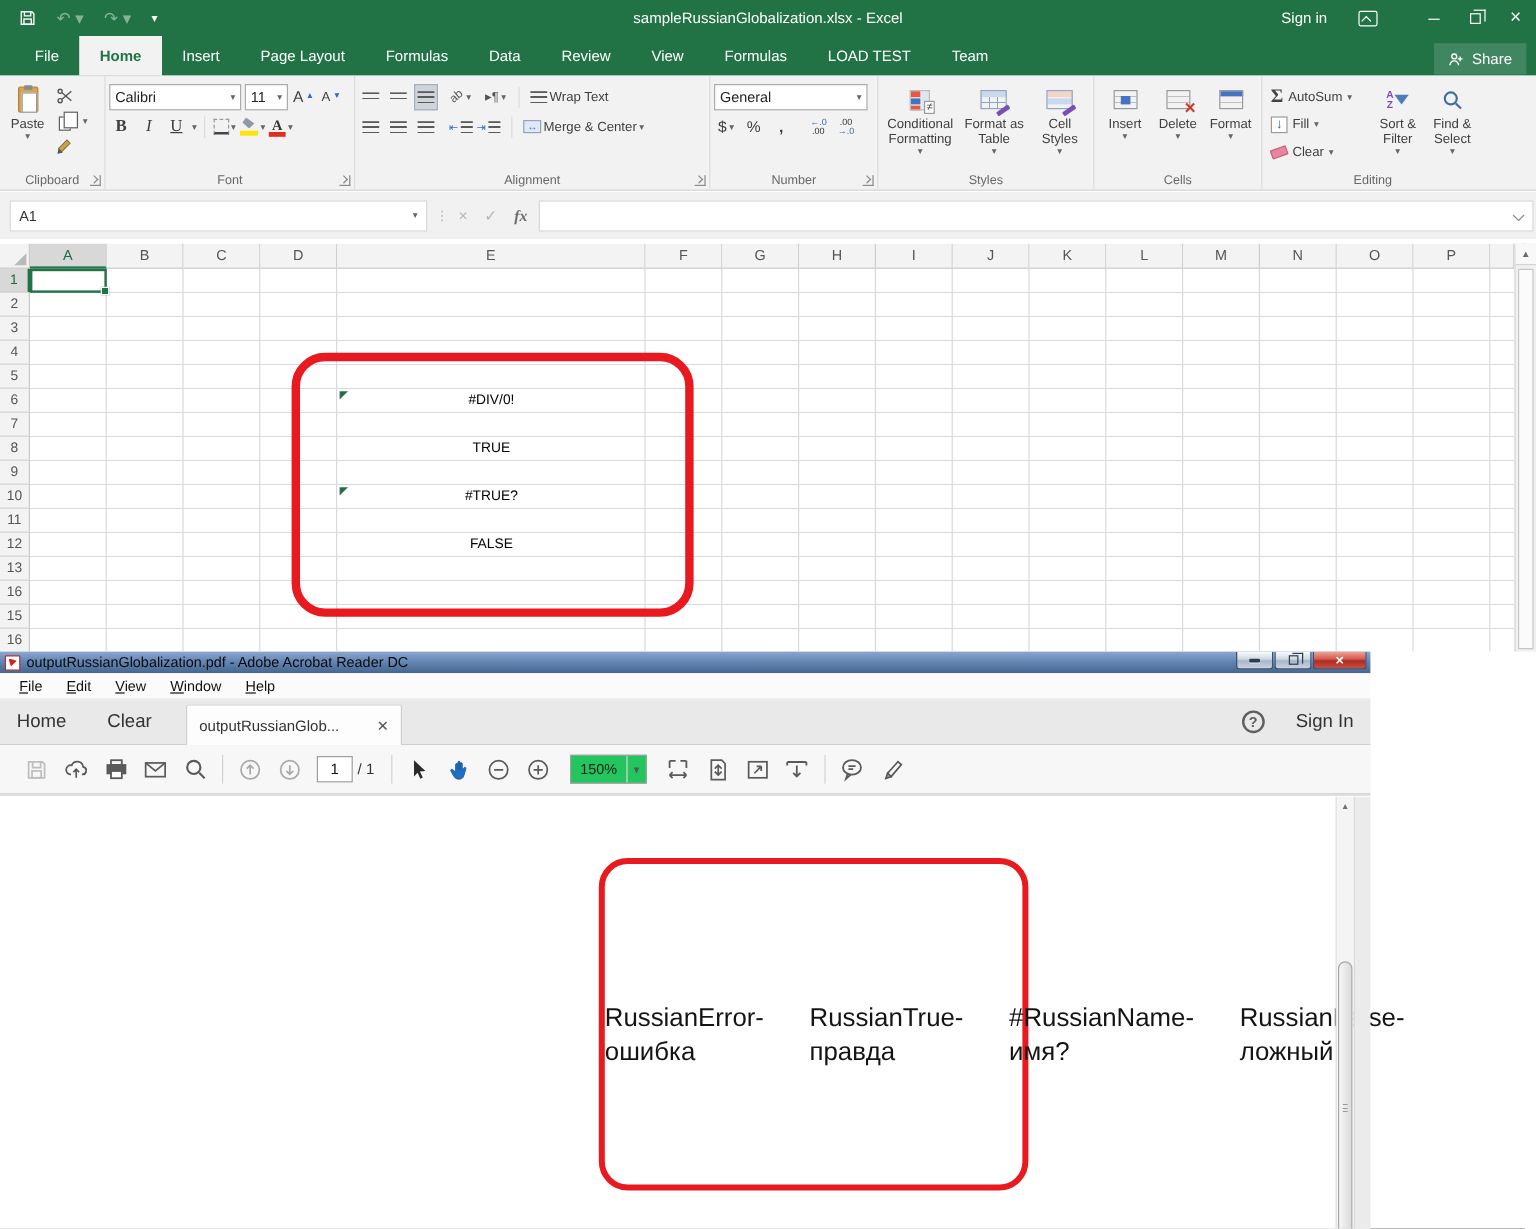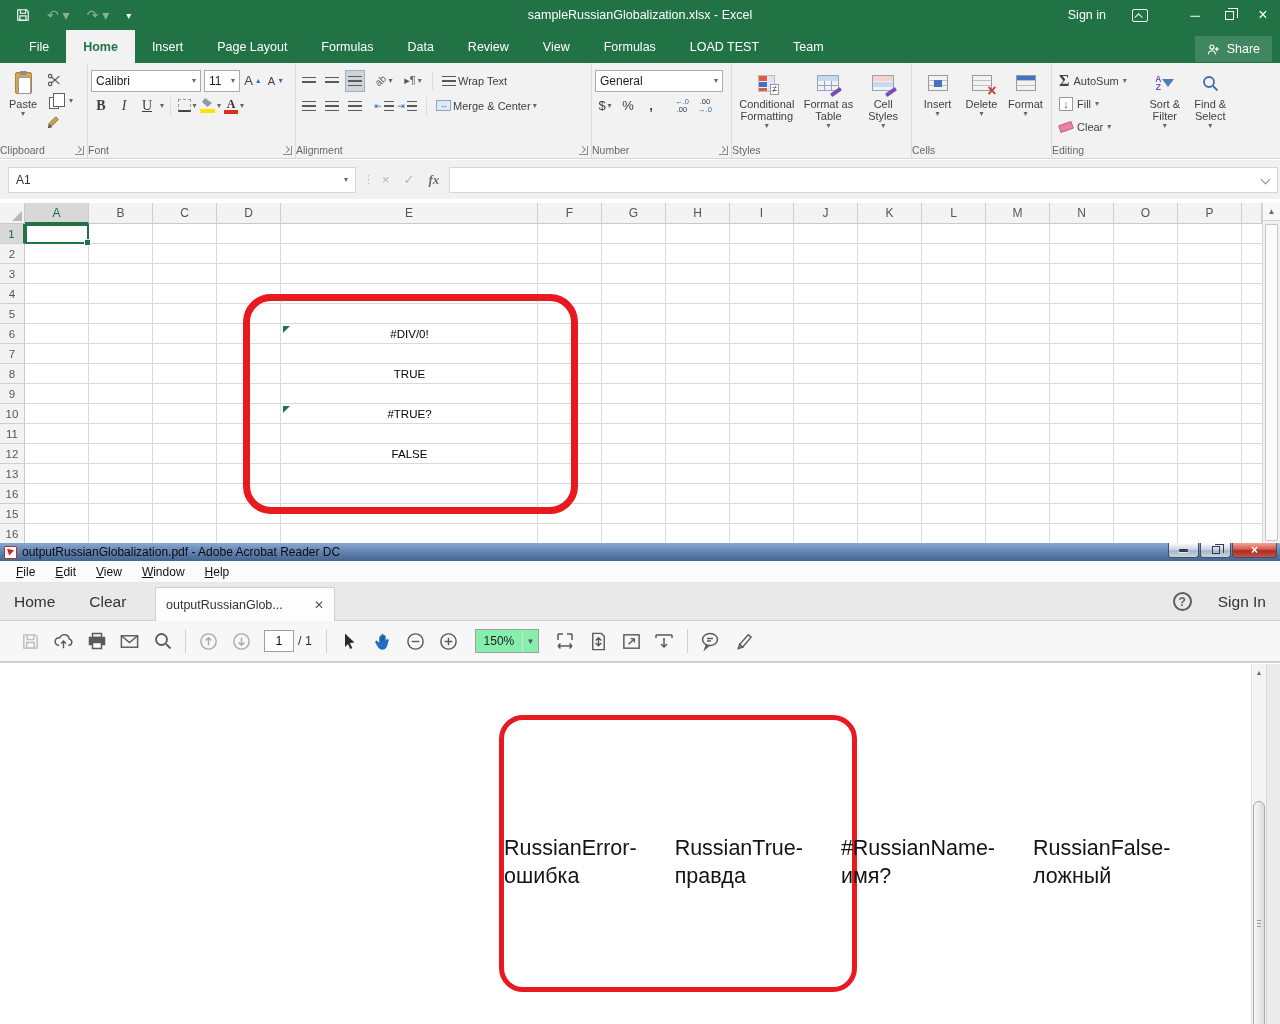--- a/index.html
+++ b/index.html
@@ -22,21 +22,21 @@
 .restore-ic{width:9px;height:9px;border:1px solid #fff;position:relative;background:#217346}
 .restore-ic::before{content:"";position:absolute;left:2px;top:-4px;width:9px;height:9px;border:1px solid #fff;border-left:none;border-bottom:none}
 .xl-tabs{position:absolute;left:0;top:30px;width:100%;height:33px;background:#217346;display:flex;align-items:stretch;padding-left:12px;color:#fff}
 .xl-tab{padding:0 17px;font-size:12.5px;display:flex;align-items:center}
 .xl-tab.active{background:#f2f2f2;color:#217346;font-weight:bold}
 .tellme{display:flex;align-items:center;gap:7px;padding:0 16px;font-size:12.5px}
 .share-btn{position:absolute;right:8px;top:36px;height:26px;background:rgba(255,255,255,.14);border-radius:1px;display:flex;align-items:center;gap:7px;padding:0 12px;font-size:12.5px;color:#fff}
 
 .xl-ribbon{position:absolute;left:0;top:63px;width:100%;height:96px;background:#f2f2f2;border-bottom:1px solid #d5d5d5;display:flex;font-size:11px;color:#444}
 .rgroup{position:relative;border-right:1px solid #dcdcdc;padding:5px 3px 18px;flex:none}
-.glabel{position:absolute;bottom:2px;left:0;right:0;text-align:left;font-size:10.5px;color:#686868}
+.glabel{position:absolute;bottom:2px;left:0;right:0;text-align:center;font-size:10.5px;color:#686868}
 .launcher{position:absolute;right:3px;bottom:3px;width:9px;height:9px;border-right:1.5px solid #8a8a8a;border-bottom:1.5px solid #8a8a8a}
 .launcher::after{content:"";position:absolute;right:2px;bottom:2px;width:4px;height:4px;border-right:1.5px solid #8a8a8a;border-bottom:1.5px solid #8a8a8a;transform:rotate(-45deg)}
 .rrow{display:flex;align-items:center;gap:3px;height:25px}
 .combo{background:#fff;border:1px solid #ababab;height:22px;display:flex;align-items:center;justify-content:space-between;font-size:12px;color:#222;padding:0 4px}
 .sbtn{height:22px;min-width:20px;display:flex;align-items:center;justify-content:center;gap:2px;font-size:13px;color:#3f3f3f}
 .sbtn.sel{background:#cfd4da;border:1px solid #a6b0bb}
 .bigbtn{display:flex;flex-direction:column;align-items:center;font-size:11px;line-height:12px;text-align:center;color:#3f3f3f;padding-top:2px}
 .bigbtn .bic{height:26px;display:flex;align-items:center;justify-content:center;margin-bottom:2px}
 .li{width:14px;height:10px;background:repeating-linear-gradient(to bottom,#5a5a5a 0 1.4px,transparent 1.4px 4.3px)}
 .clipb{width:17px;height:22px;background:#d8a353;border:1px solid #b4803a;border-radius:2px;position:relative}
@@ -97,21 +97,21 @@
 .xl-sel{position:absolute;border:2px solid #217346;background:transparent}
 .xl-sel::after{content:"";position:absolute;right:-4px;bottom:-4px;width:5px;height:5px;background:#217346;border:1px solid #fff}
 .xl-celltext{position:absolute;font-size:11.5px;color:#000;display:flex;align-items:center;justify-content:center}
 .xl-flag{position:absolute;width:0;height:0;border-top:7px solid #1e7145;border-right:7px solid transparent}
 .xl-redbox{position:absolute;left:243px;top:294px;width:335px;height:220px;border:7px solid #e8191f;border-radius:28px}
 .xl-vscroll{position:absolute;left:1262px;top:203px;width:18px;height:340px;background:#f1f1f1;border-left:1px solid #d4d4d4}
 .xl-vscroll .arr{height:18px;background:#f8f8f8;border-bottom:1px solid #d4d4d4;display:flex;align-items:center;justify-content:center;font-size:8px;color:#6a6a6a}
 .xl-vscroll .thumb{position:absolute;left:2px;right:2px;top:21px;bottom:2px;background:#fbfbfb;border:1px solid #c6c6c6;border-radius:1px}
 .rib-collapse{position:absolute;right:10px;top:140px}
 
-#acrobat{position:absolute;left:0;top:543px;width:1280px;height:481px;background:#fff}
+#acrobat{position:absolute;left:0;top:543px;width:1142px;height:481px;background:#fff}
 .ac-titlebar{position:absolute;left:0;top:0;width:100%;height:18px;background:linear-gradient(#8aa7cf,#5e80ae 55%,#46668f);display:flex;align-items:center;padding-left:4px;font-size:12px;color:#0b0b0b}
 .pdfico{width:13px;height:13px;background:#fff;border:1px solid #a33;border-radius:1px;margin-right:5px;position:relative}
 .pdfico::after{content:"";position:absolute;left:2px;top:2px;width:7px;height:7px;background:#d6201e;clip-path:polygon(0 0,100% 30%,30% 100%)}
 .w7btns{position:absolute;right:3px;top:0;display:flex}
 .w7{height:15px;border:1px solid #3f5068;border-top:none;border-radius:0 0 3px 3px;background:linear-gradient(#fdfdfd,#cdd7e3 45%,#a7b6c7 55%,#c8d4e0);display:flex;align-items:center;justify-content:center;margin-left:1px;color:#223}
 .w7.close{background:linear-gradient(#f0a59b,#d4584c 45%,#ad2c22 55%,#c74f43);color:#fff;font-weight:bold}
 .minbar{width:9px;height:3px;background:#2e3c4e;border-radius:1px;box-shadow:0 1px 0 rgba(255,255,255,.7)}
 .rest-ic{width:8px;height:8px;border:1px solid #2e3c4e;position:relative;background:transparent}
 .rest-ic::before{content:"";position:absolute;left:2px;top:-3px;width:8px;height:8px;border:1px solid #2e3c4e;border-left:none;border-bottom:none}
 .ac-menubar{position:absolute;left:0;top:18px;width:100%;height:22px;background:#fbfbfb;display:flex;align-items:center;padding-left:6px;border-bottom:1px solid #e6e6e6}
@@ -121,21 +121,21 @@
 .ac-doctab{position:absolute;left:155px;top:4px;width:180px;height:34px;background:#fdfdfd;border:1px solid #cfcfcf;border-bottom:none;border-radius:2px 2px 0 0;display:flex;align-items:center;justify-content:space-between;padding:0 10px;font-size:12.5px;color:#333}
 .ac-doctab .x{color:#555;font-size:12px}
 .ac-right{position:absolute;right:14px;top:0;height:100%;display:flex;align-items:center;gap:26px}
 .qmark{width:19px;height:19px;border:2px solid #5f5f5f;border-radius:50%;display:flex;align-items:center;justify-content:center;font-size:12px;font-weight:bold;color:#5f5f5f}
 .ac-signin{font-size:15.5px;color:#333}
 .ac-toolbar{position:absolute;left:0;top:78px;width:100%;height:41px;background:#f7f7f7;border-bottom:1px solid #cfcfcf;display:flex;align-items:center;padding-left:14px}
 .tbtn{width:33px;height:30px;display:flex;align-items:center;justify-content:center}
 .vsep{width:1px;height:24px;background:#d2d2d2;margin:0 6px}
 .pagebox{width:30px;height:22px;background:#fff;border:1px solid #9f9f9f;display:flex;align-items:center;justify-content:center;font-size:12.5px;color:#111;margin:0 4px 0 6px}
 .pagetotal{font-size:12.5px;color:#333;margin-right:8px}
-.zoombox{width:64px;height:24px;background:#86efac;border:1px solid #9f9f9f;display:flex;align-items:center;margin:0 10px;font-size:12px;color:#222}
+.zoombox{width:64px;height:24px;background:#22c55e;border:1px solid #9f9f9f;display:flex;align-items:center;margin:0 10px;font-size:12px;color:#222}
 .zoombox .zv{flex:1;text-align:center}
 .zoombox .za{width:16px;height:100%;border-left:1px solid #d9d9d9;display:flex;align-items:center;justify-content:center;font-size:8px;color:#555}
 .ac-content{position:absolute;left:0;top:119px;width:100%;height:362px;background:#fff;border-top:1px solid #cdcdcd}
 .pdf-redbox{position:absolute;left:499px;top:52px;width:358px;height:277px;border:5px solid #e8191f;border-radius:24px;display:flex;flex-direction:row;align-items:center;padding-top:16px;gap:38px}
 .pdf-line{font-size:21.5px;color:#141414;line-height:28px}
 .ac-vscroll{position:absolute;right:14px;top:1px;width:15px;height:361px;background:#f4f4f4;border-left:1px solid #e2e2e2}
 .ac-vscroll .arr{height:16px;display:flex;align-items:center;justify-content:center;font-size:7px;color:#707070}
 .ac-thumb{position:absolute;left:1px;right:1px;top:137px;bottom:0;background:linear-gradient(to right,#f6f6f6,#dcdcdc);border:1px solid #a9a9a9;border-radius:7px 7px 0 0}
 .ac-thumb::after{content:"";position:absolute;left:3px;right:3px;top:118px;height:7px;background:repeating-linear-gradient(to bottom,#9a9a9a 0 1px,transparent 1px 3px)}
 .ac-gutter{position:absolute;right:0;top:1px;width:14px;height:361px;background:#ebebeb;border-left:1px solid #d6d6d6}

